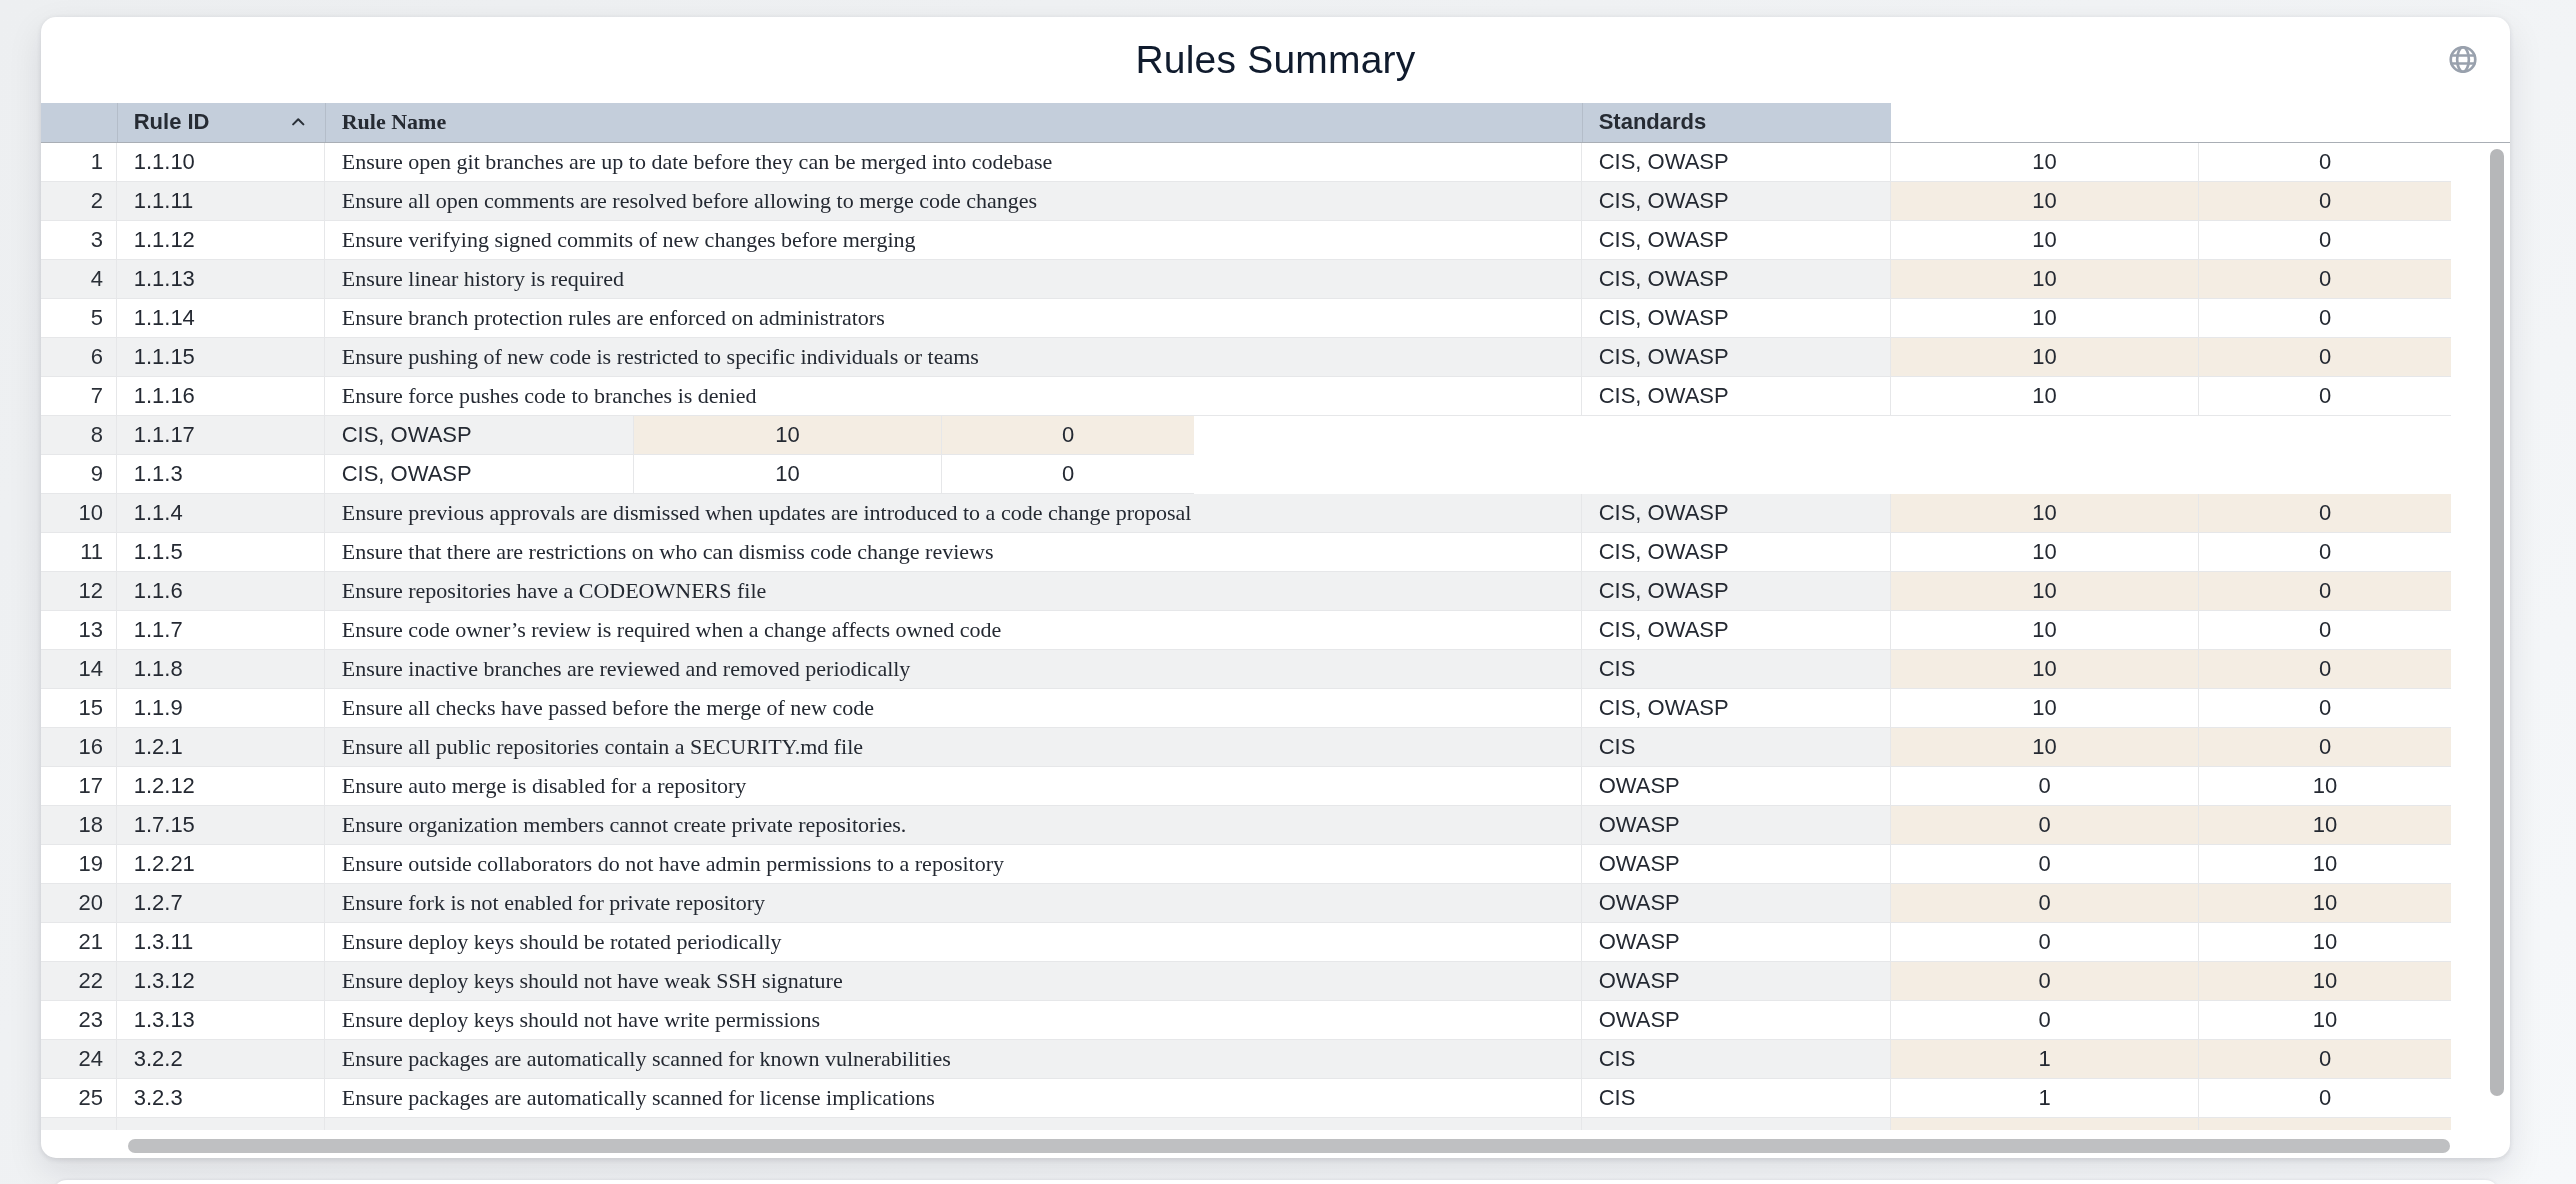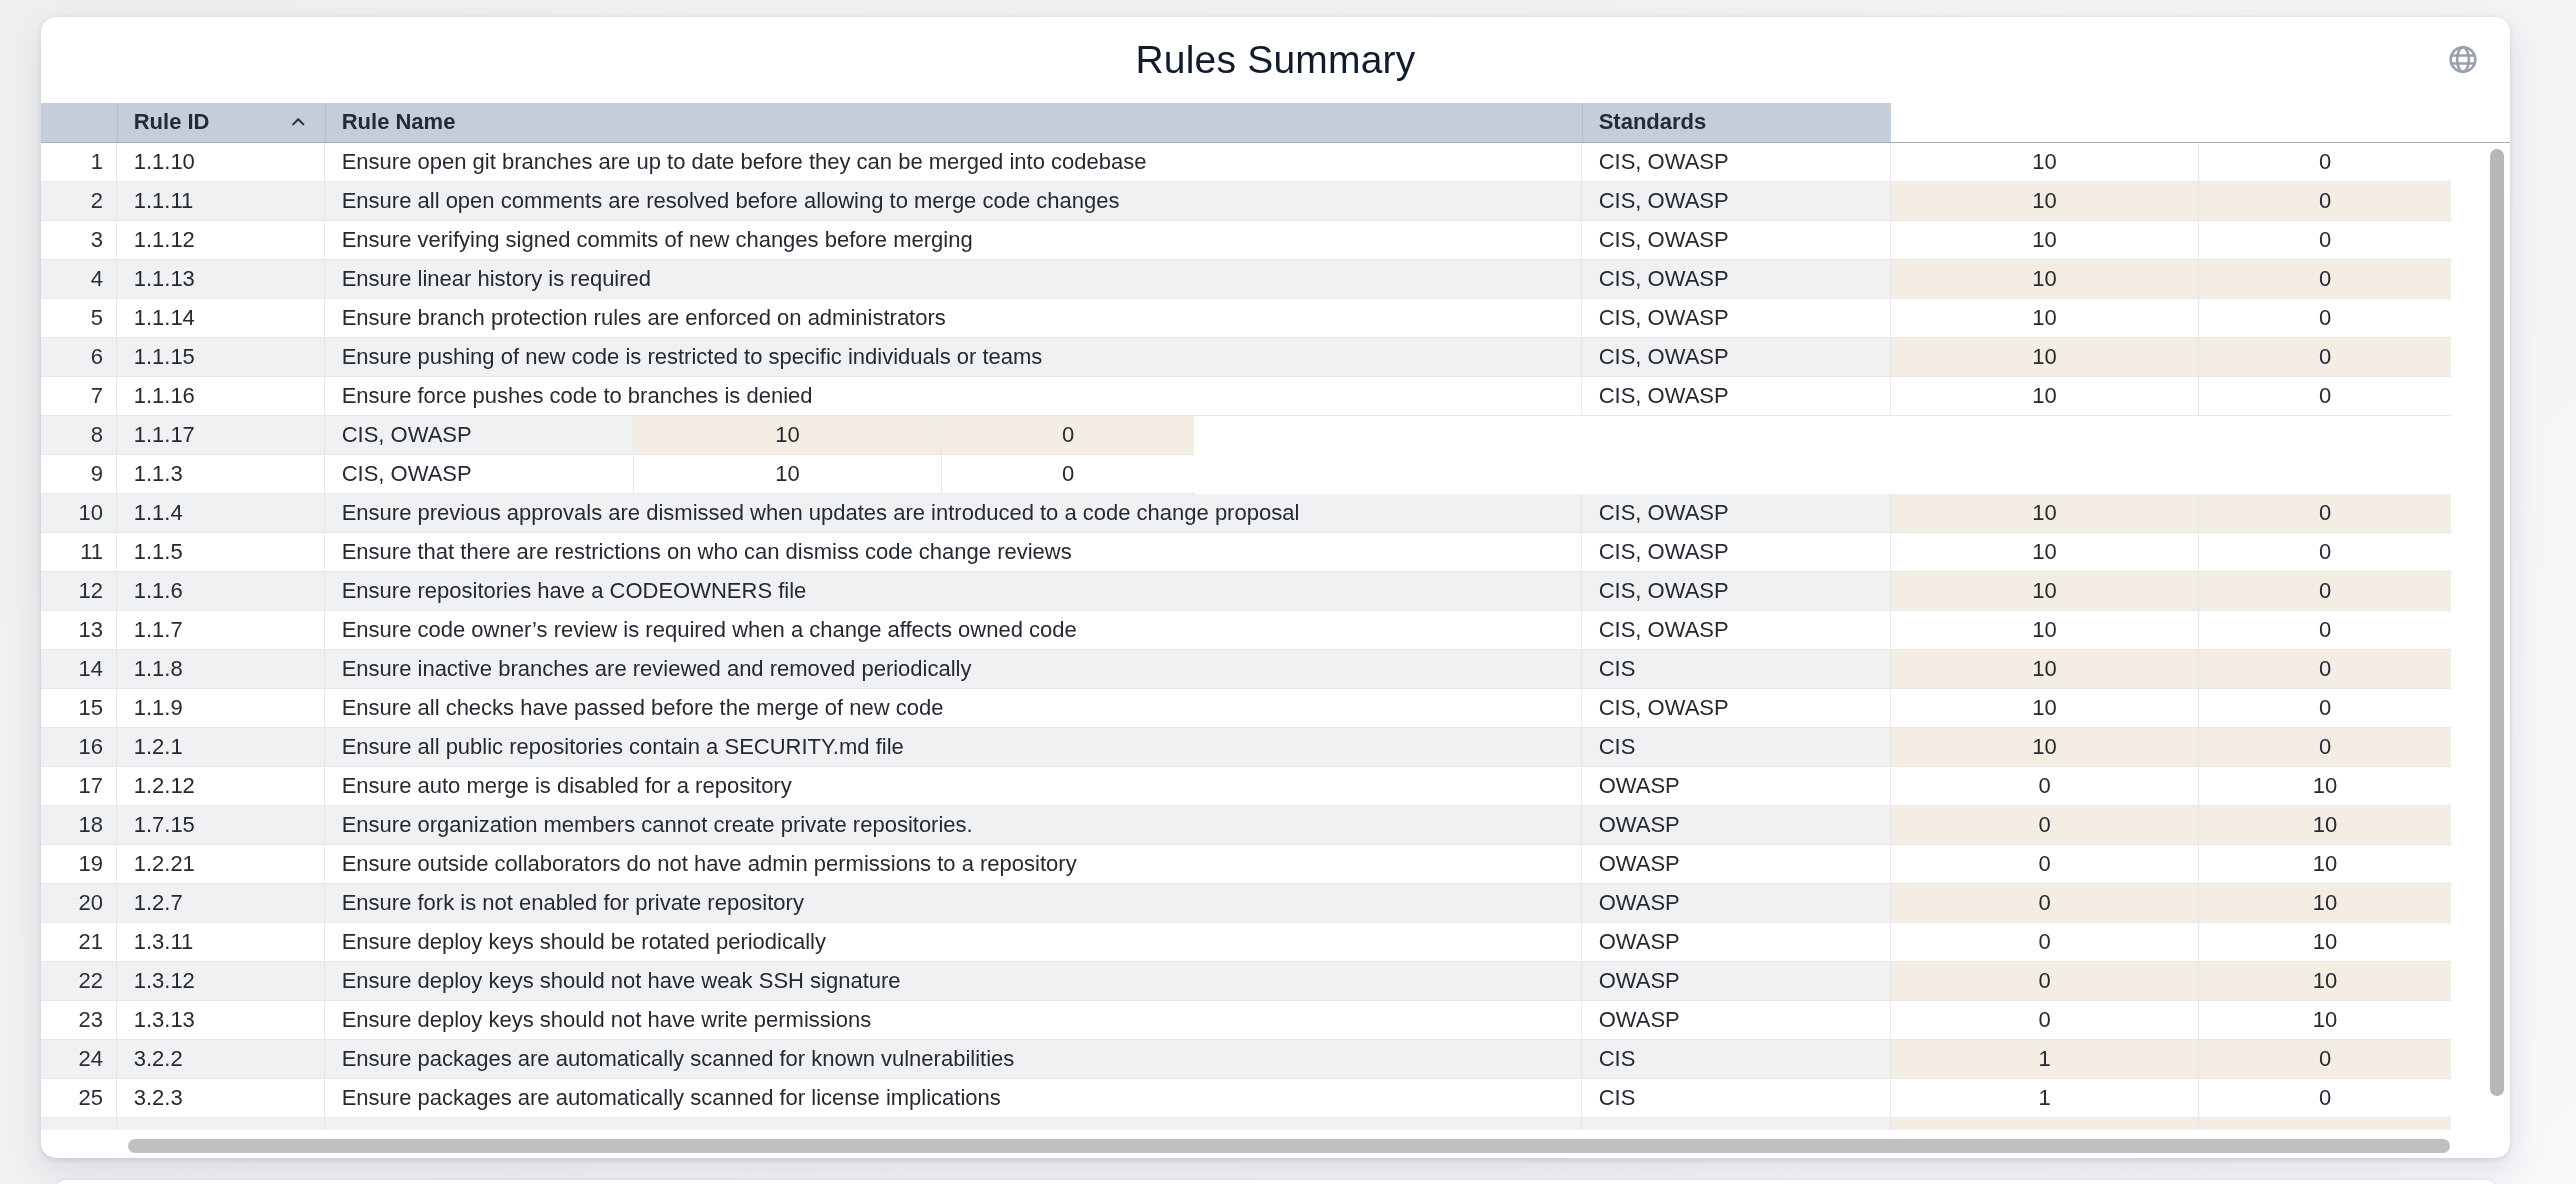--- a/index.html
+++ b/index.html
@@ -38,21 +38,21 @@
     font-size: 22px; color: #242932; background: #ffffff;
     border-bottom: 0.9px solid #e6e7e9; border-right: 0.9px solid #e6e7e9;
     white-space: nowrap; overflow: hidden;
   }
   .tr.even .td { background: var(--stripe-gray, #f0f1f2); }
   .tr.even .td.tan { background: var(--stripe-beige, #f4ede3); }
   .tr.partial { height: 12px; overflow: hidden; }
   .tr.partial .td { border-bottom: none; }
   .c-num    { width: 76px;  justify-content: flex-end; padding: 0 13px 0 7.4px; color: #2a2f37; }
   .c-id     { width: 208px; }
-  .c-name   { width: 1257px; }
+  .c-name   { width: 1257px; font-family: Liberation Serif, serif; }
   .c-std    { width: 309px; }
   .c-failed { width: 308px; justify-content: center; }
   .c-passed { width: 252px; justify-content: center; border-right: none; }
   .hscroll-thumb {
     position: absolute; left: 87px; top: 1122px; width: 2322px; height: 14px;
     background: #bfc0c2; border-radius: 7.4px; cursor: pointer; z-index: 5;
   }
   .vscroll-thumb {
     position: absolute; left: 2449px; top: 132px; width: 14px; height: 947px;
     background: #b6b7b9; border-radius: 7.4px; cursor: pointer; z-index: 5;

